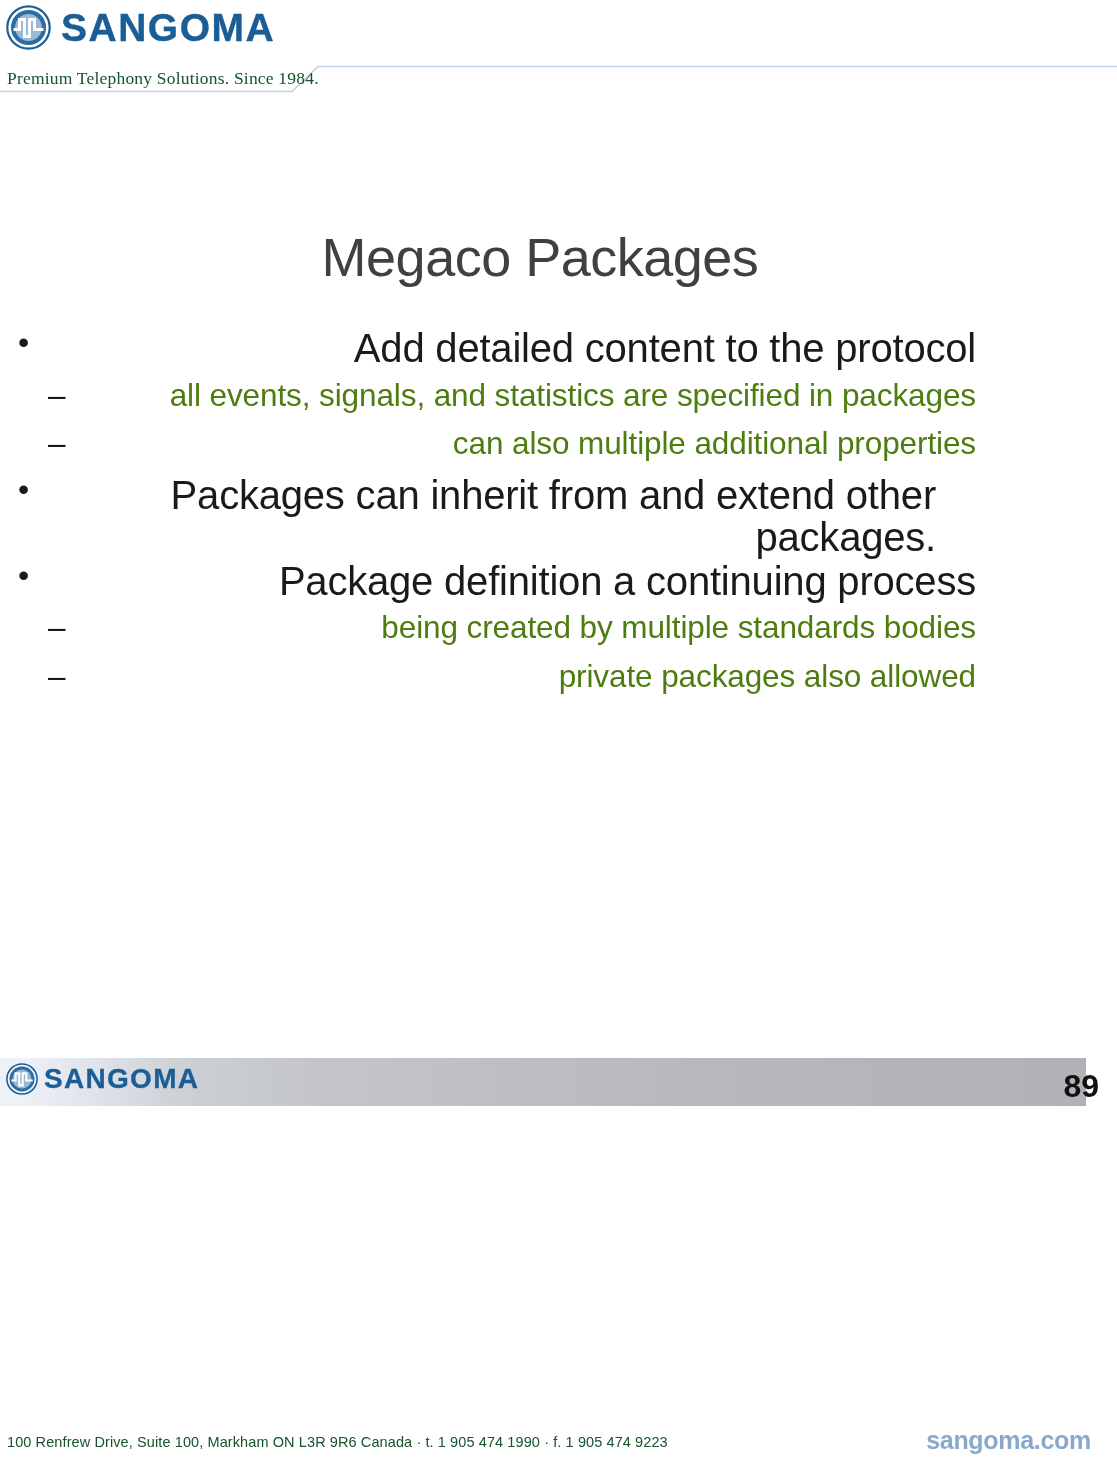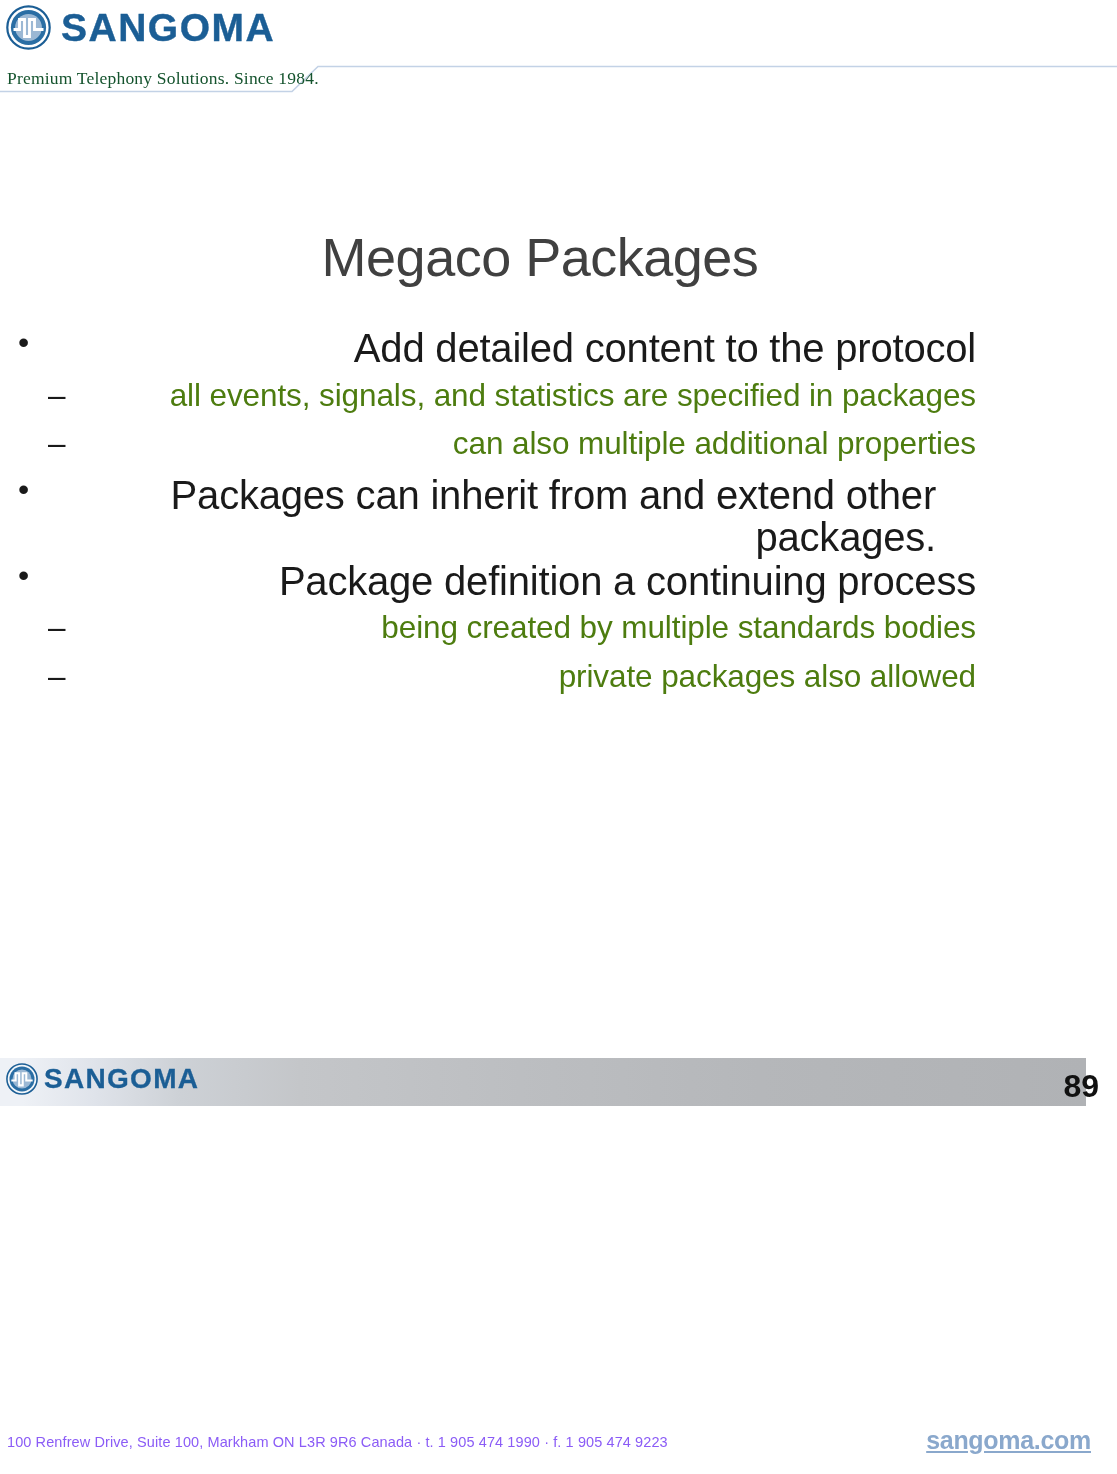--- a/index.html
+++ b/index.html
@@ -179,34 +179,33 @@
     position: absolute;
     left: 0; bottom: 0;
     width: 1117px;
     height: 60px;
   }
   .footer-address {
     position: absolute;
     left: 7px; top: 20px;
     font-family: "Liberation Sans", sans-serif;
     font-size: 14.5px;
-    color: #8b5cf6;
+    color: #14532d;
     letter-spacing: 0.1px;
     white-space: nowrap;
   }
   .footer-url {
     position: absolute;
     right: 26px; top: 12px;
     font-family: "Liberation Sans", sans-serif;
     font-weight: bold;
     font-size: 25px;
     letter-spacing: -0.3px;
     color: #8aa8cc;
     white-space: nowrap;
-    text-decoration: underline;
   }
 </style>
 </head>
 <body>
 
 <div class="header">
 
   <svg class="header-rule" viewBox="0 0 1117 40" preserveAspectRatio="none">
     <path d="M0,31.5 L292,31.5 L318,6.5 L1117,6.5" fill="none" stroke="#c3d2e6" stroke-width="1.6"></path>
   </svg>

